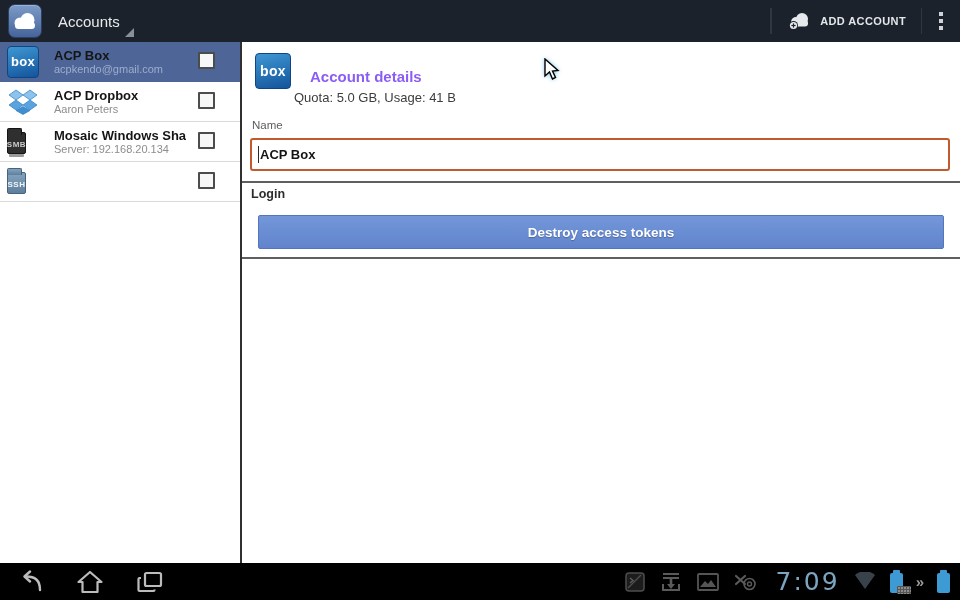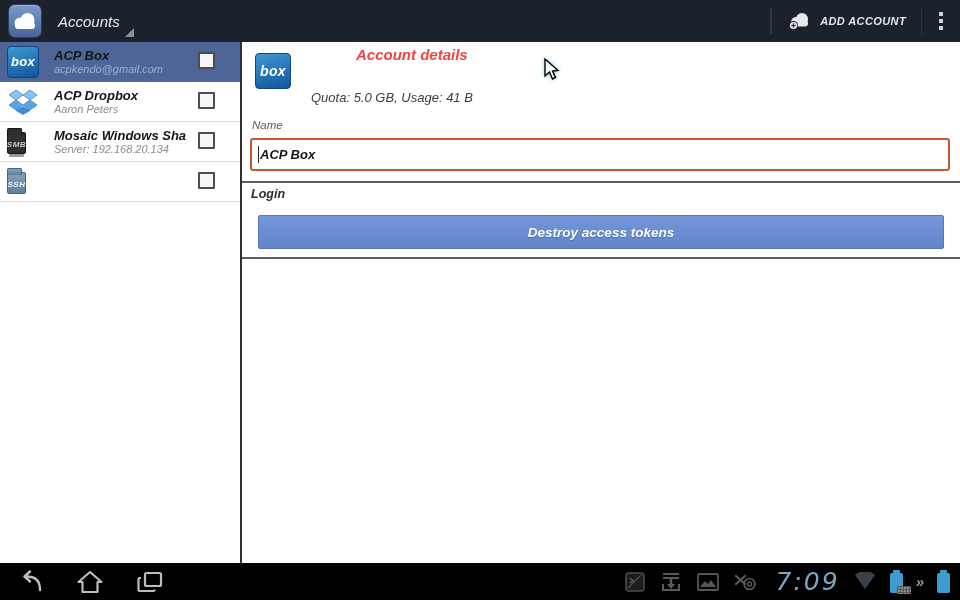--- a/index.html
+++ b/index.html
@@ -1,18 +1,18 @@
 <!DOCTYPE html>
 <html><head>
 <meta charset="utf-8">
 <style>
   * { margin:0; padding:0; box-sizing:border-box; }
   body { background:#222; font-family:"Liberation Sans", sans-serif; }
   #screen { position:relative; width:960px; height:600px; background:#000; overflow:hidden;
-            font-family:"Liberation Sans", sans-serif;font-style:italic; }
+            font-family:"Liberation Sans", sans-serif; }
 
   
   .action-bar { position:absolute; top:0; left:0; right:0; height:42px; background:#1b222c;
                 display:flex; align-items:center; }
   .app-icon { width:34px; height:34px; margin-left:8px; border-radius:7px;
               background:linear-gradient(#7d9bc6,#46649a); border:1px solid #2c4066;
               display:flex; align-items:center; justify-content:center; box-shadow:inset 0 1px 0 rgba(255,255,255,.25); }
   .title-wrap { position:relative; height:100%; display:flex; align-items:center; padding:0 18px 0 16px; }
   .bar-title { color:#e9eaec; font-size:15px; }
   .spinner-corner { position:absolute; right:4px; bottom:5px; width:0; height:0;
@@ -53,23 +53,23 @@
   .smb-folder { background:#2f2f2f; border:1px solid #141414; }
   .smb-folder .badge { color:#c9c9c9; }
   .smb-folder::after { content:""; position:absolute; bottom:-4px; left:1px; right:1px; height:3px;
                        background:#9a9a9a; border-radius:1px; }
   .ssh-folder { background:linear-gradient(#85a2bc,#5d809e); border:1px solid #45637d; }
   .ssh-folder .badge { color:#f2f6fa; }
 
   
   .dheader-icon { position:absolute; left:13px; top:11px; width:36px; height:36px; }
   .dheader-icon span { font-size:14px; }
-  .dheading { position:absolute; left:68px; top:4px; font-size:15px; font-weight:bold; color:#ef4444;margin-left:46px; }
+  .dheading { position:absolute; left:68px; top:26px; font-size:15px; font-weight:bold; color:#8b5cf6; }
   .dline1 { position:absolute; left:68px; top:32px; font-size:13px; color:#3c3c3c; }
-  .dline2 { position:absolute; left:69px; top:48px; font-size:13px; color:#3c3c3c; }
+  .dline2 { position:absolute; left:52px; top:48px; font-size:13px; color:#3c3c3c; }
   .name-label { position:absolute; left:10px; top:77px; font-size:11.5px; color:#5c5c5c; }
   .name-input { position:absolute; left:8px; right:10px; top:96px; height:33px; background:#fff;
                 border:2px solid #bf5b2c; border-radius:3px; display:flex; align-items:center; padding-left:6px; }
   .caret { width:1px; height:17px; background:#2a2a2a; margin-right:1px; }
   .name-value { font-size:13px; font-weight:bold; color:#141414; }
   .hdiv { position:absolute; left:0; right:0; height:2px; background:#5f5f5f; }
   .hdiv.d1 { top:139px; }
   .hdiv.d2 { top:215px; }
   .login-label { position:absolute; left:9px; top:145px; font-size:12.5px; font-weight:bold; color:#2c2c2c; }
   .destroy-btn { position:absolute; left:16px; right:16px; top:173px; height:34px;

